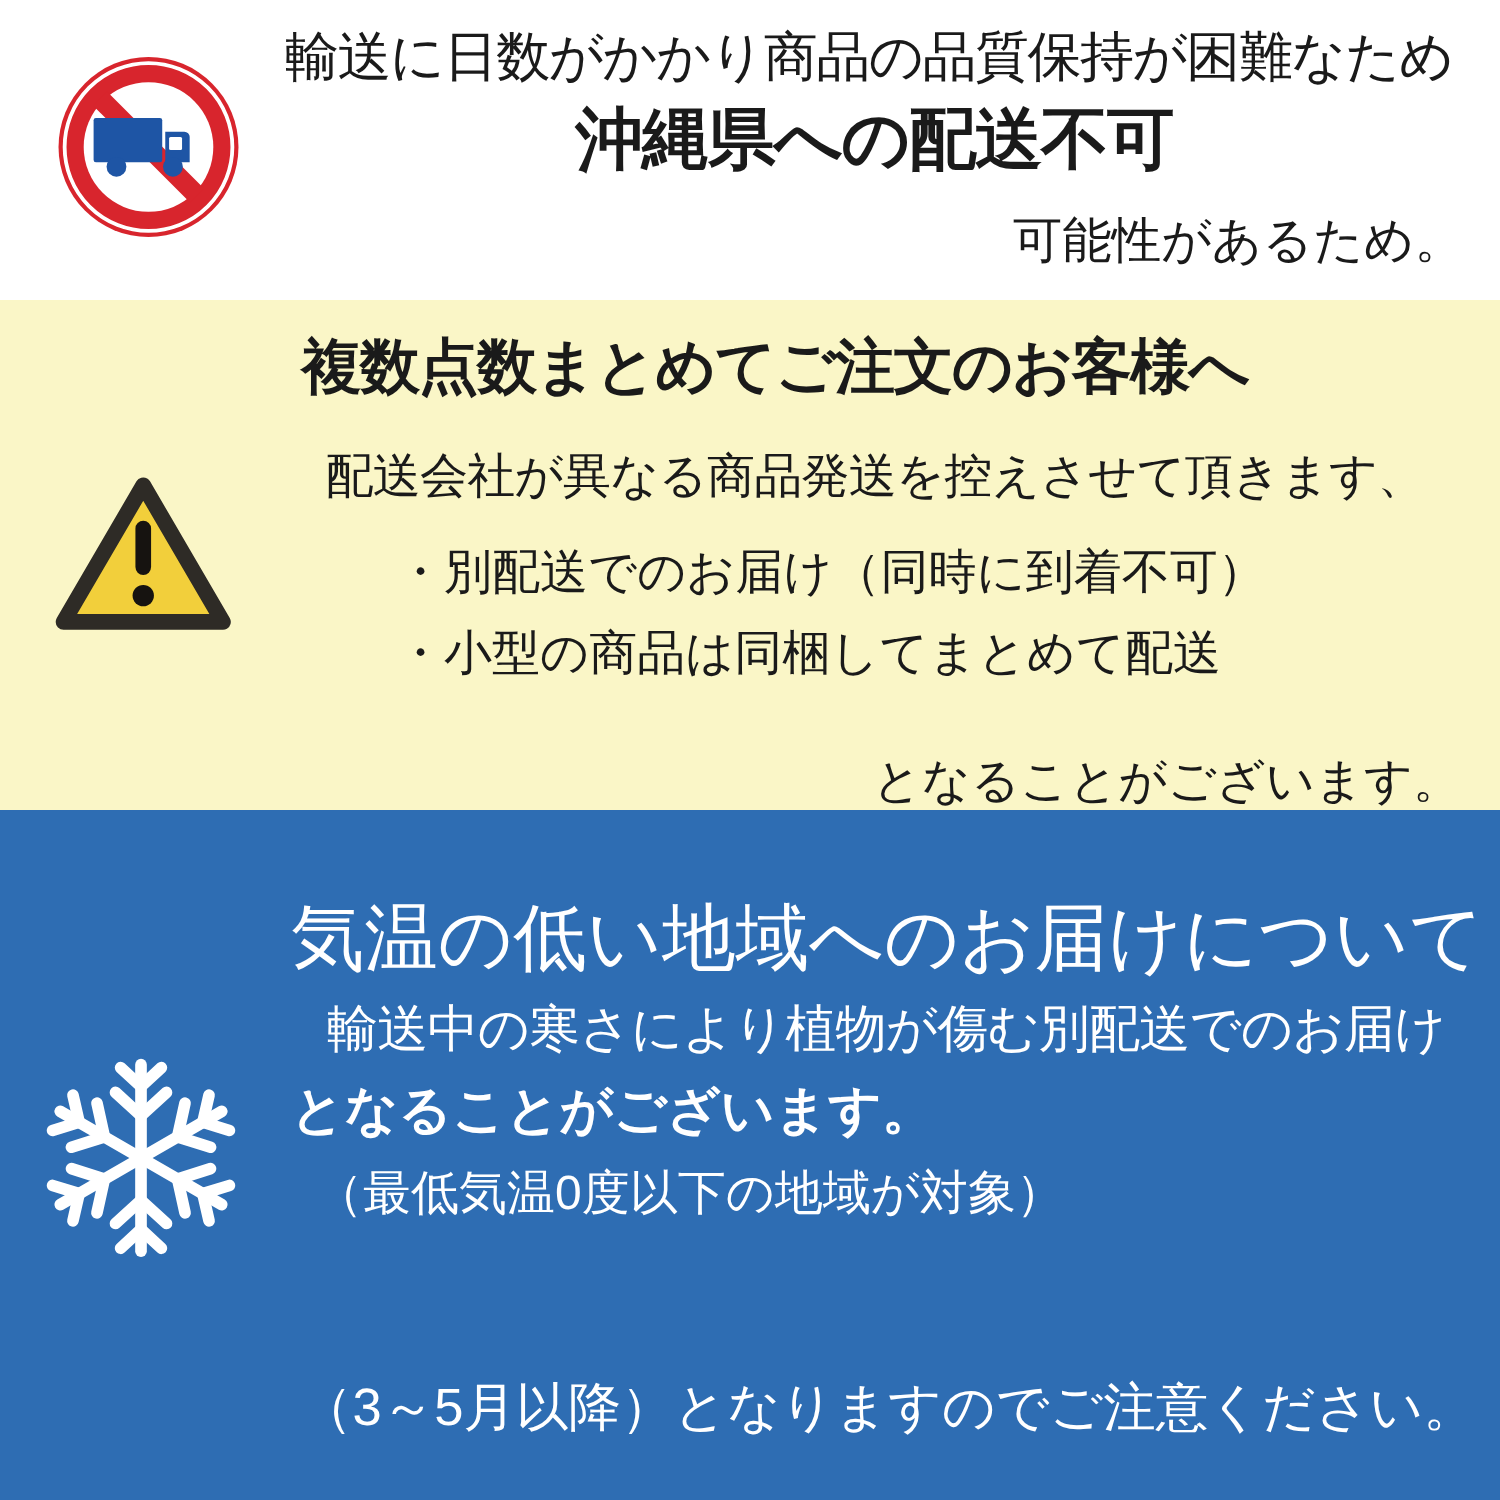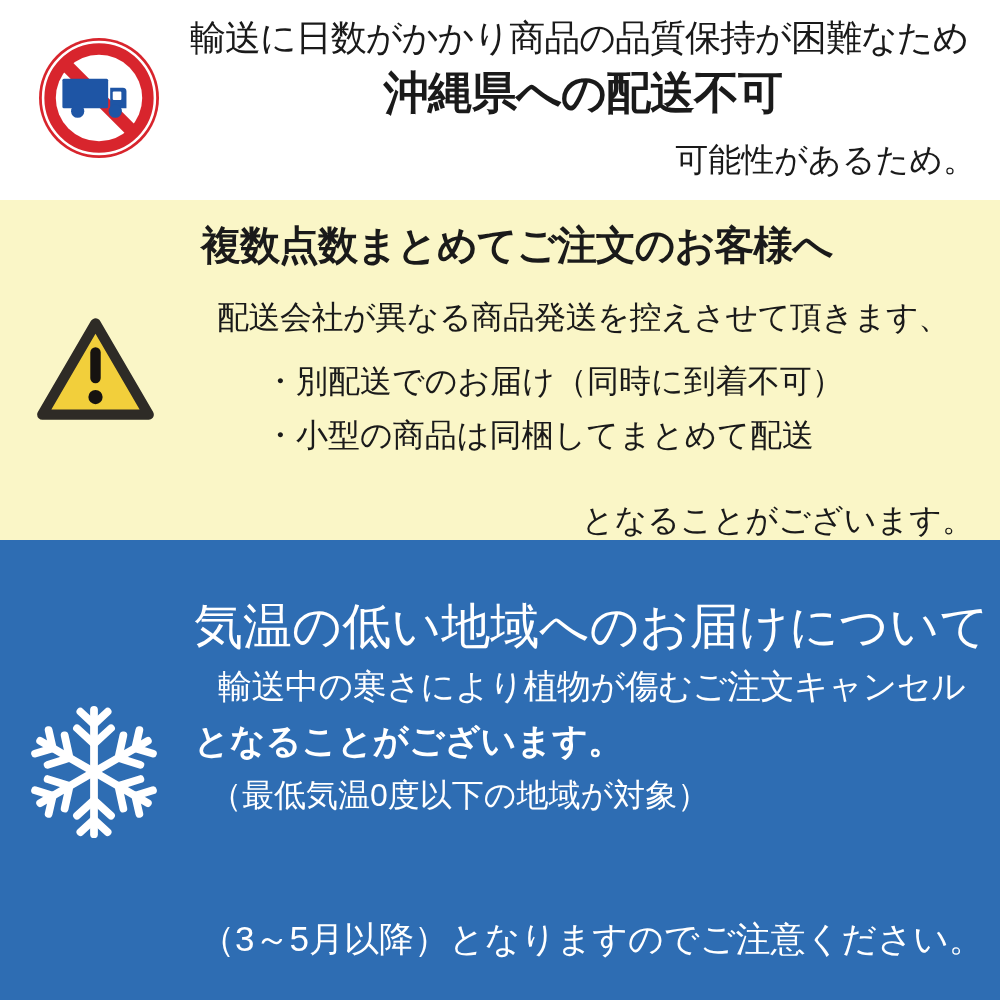--- a/index.html
+++ b/index.html
@@ -100,19 +100,19 @@
         </defs>
         <use href="#flake-arm"></use>
         <use href="#flake-arm" transform="rotate(60 70 76)"></use>
         <use href="#flake-arm" transform="rotate(120 70 76)"></use>
         <use href="#flake-arm" transform="rotate(180 70 76)"></use>
         <use href="#flake-arm" transform="rotate(240 70 76)"></use>
         <use href="#flake-arm" transform="rotate(300 70 76)"></use>
       </svg>
     </div>
     <div class="abs s3-head">気温の低い地域へのお届けについて</div>
-    <div class="abs s3-reason"><span class="b">輸送中の寒さにより植物が傷む</span><span>ご注文キャンセル</span></div>
+    <div class="abs s3-reason"><span class="b">輸送中の寒さにより植物が傷む</span><span>別配送でのお届け</span></div>
     <div class="abs s3-action">となることがございます。</div>
     <div class="abs s3-scope">（最低気温0度以下の地域が対象）</div>
     <div class="abs s3-options-note">（3～5月以降）となりますのでご注意ください。</div>
   </section>
 
 </div>
 
 </body></html>

